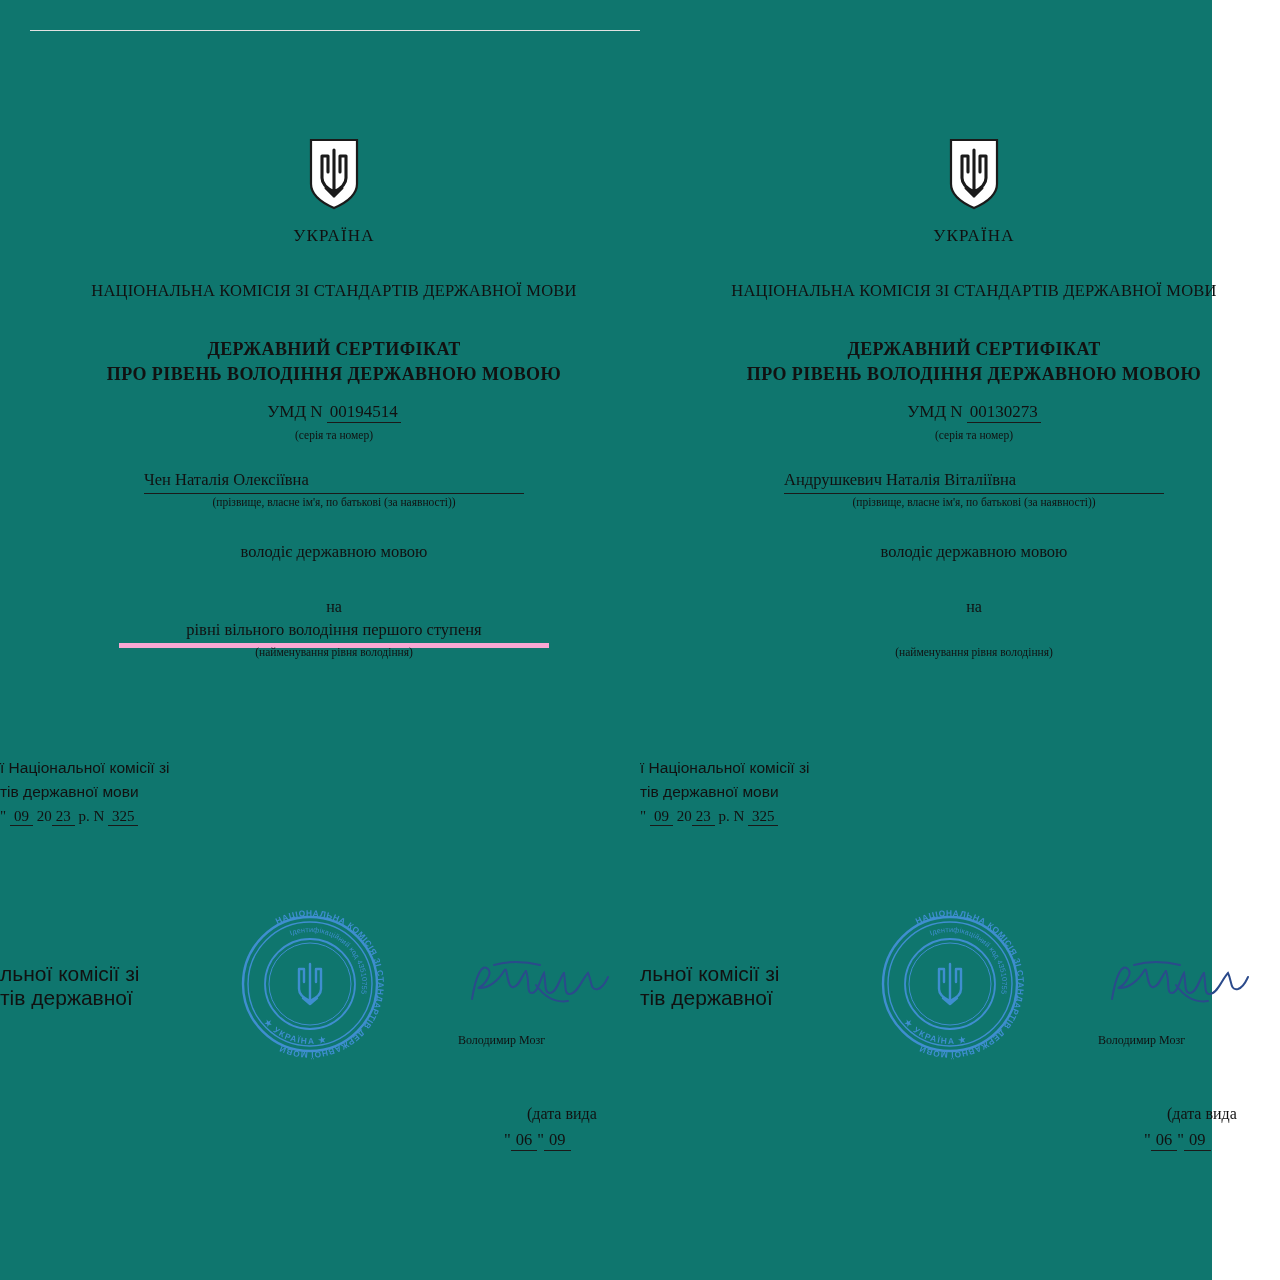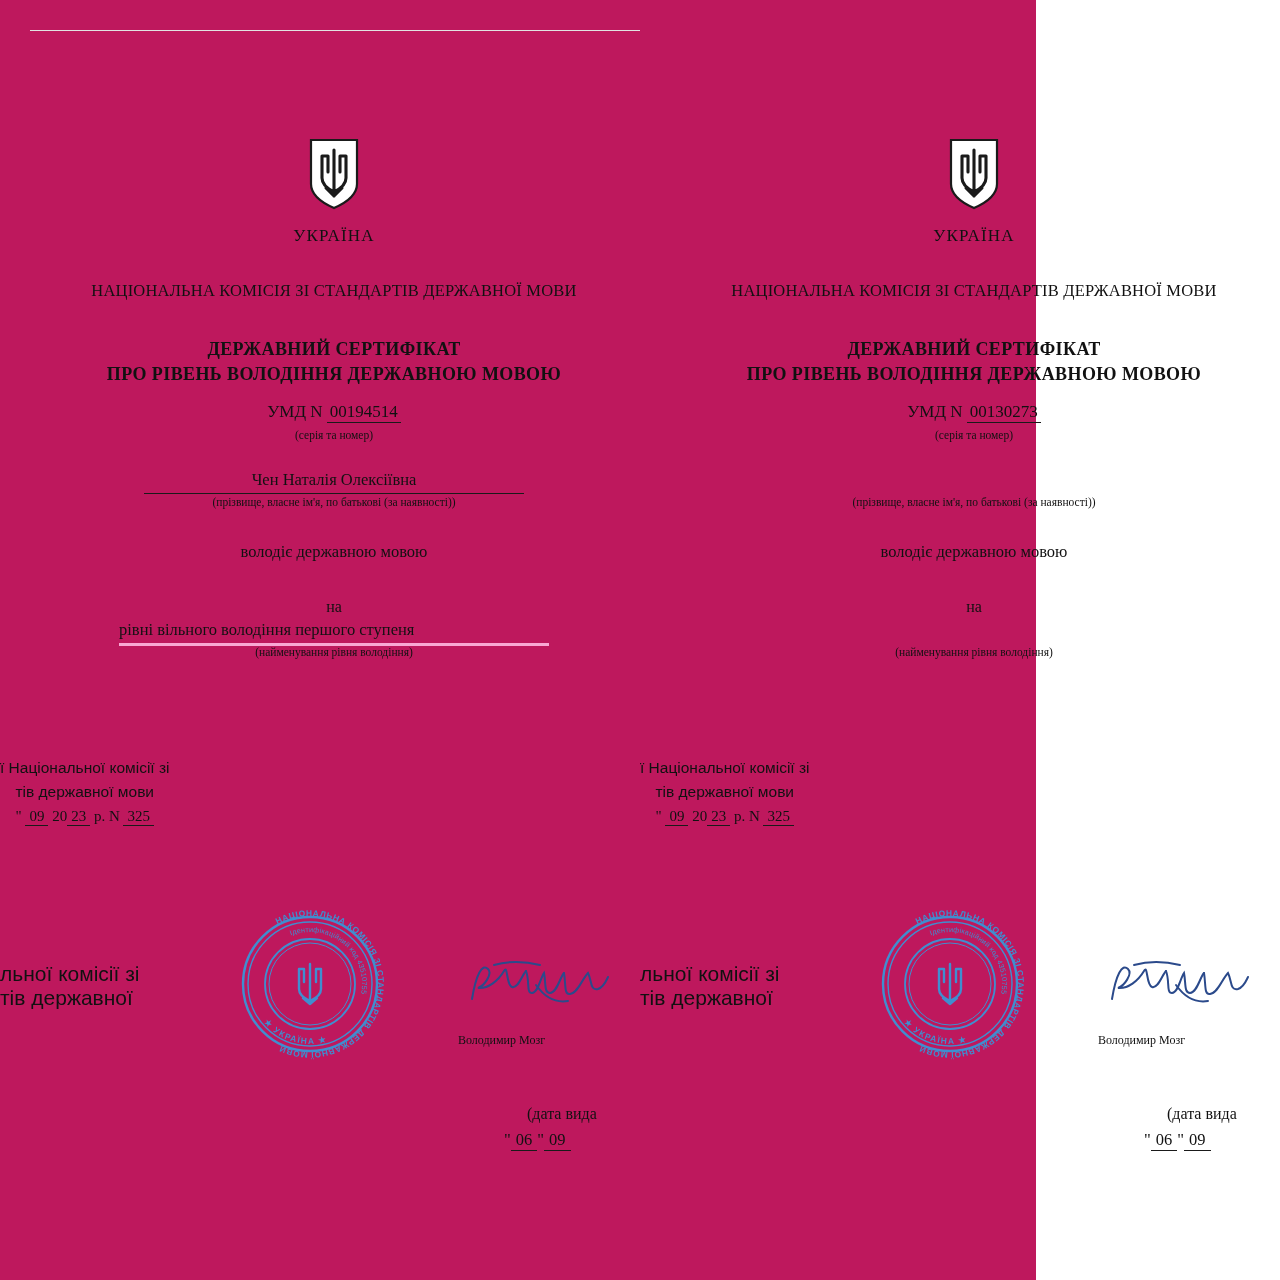--- a/index.html
+++ b/index.html
@@ -9,23 +9,23 @@
     width: 1280px;
     height: 1280px;
     overflow: hidden;
   }
   body {
     font-family: "Liberation Serif", serif;
     color: #111111;
   }
   .page {
     position: relative;
-    width: 1036px;
+    width: 1212px;
     height: 1280px;
-    background: #be185d;
+    background: #0f766e;
   }
   .top-rule {
     position: absolute;
     top: 30px;
     left: 30px;
     width: 610px;
     height: 1px;
     background: #e2e2e2;
   }
   .cert {
@@ -107,21 +107,21 @@
     width: 100%;
     text-align: center;
     font-size: 11.5px;
   }
   .name-line {
     position: absolute;
     top: 470px;
     left: 50%;
     transform: translateX(-50%);
     width: 380px;
-    text-align: center;
+    text-align: left;
     font-size: 16.5px;
     border-bottom: 1px solid #1a1a1a;
     padding-bottom: 3px;
   }
   .name-caption {
     position: absolute;
     top: 496px;
     left: 0;
     width: 100%;
     text-align: center;
@@ -142,23 +142,23 @@
     width: 100%;
     text-align: center;
     font-size: 16px;
   }
   .level-line {
     position: absolute;
     top: 620px;
     left: 50%;
     transform: translateX(-50%);
     width: 430px;
-    text-align: left;
+    text-align: center;
     font-size: 16.5px;
-    border-bottom: 3px solid #f9a8d4;
+    border-bottom: 5px solid #f9a8d4;
     padding-bottom: 3px;
   }
   .level-caption {
     position: absolute;
     top: 646px;
     left: 0;
     width: 100%;
     text-align: center;
     font-size: 11.5px;
   }
@@ -166,21 +166,20 @@
   
   .decision {
     position: absolute;
     top: 756px;
     left: 16px;
     font-family: "Liberation Sans", sans-serif;
     font-size: 15.5px;
     line-height: 24px;
     color: #111;
     white-space: nowrap;
-    text-align: center;
   }
   .decision .ln3 { font-family: "Liberation Serif", serif; font-size: 15px; }
   .decision .u { border-bottom: 1px solid #1a1a1a; padding: 0 4px 1px 4px; }
 
   
   .signer {
     position: absolute;
     top: 962px;
     left: 16px;
     font-family: "Liberation Sans", sans-serif;
@@ -360,20 +359,21 @@
         <div>ДЕРЖАВНИЙ СЕРТИФІКАТ</div>
         <div>ПРО РІВЕНЬ ВОЛОДІННЯ ДЕРЖАВНОЮ МОВОЮ</div>
       </div>
 
       <div class="serial-row">
         <span>УМД N</span>
         <span class="num">00130273</span>
       </div>
       <div class="serial-caption">(серія та номер)</div>
 
+      <div class="name-line">Андрушкевич Наталія Віталіївна</div>
       <div class="name-caption">(прізвище, власне ім'я, по батькові (за наявності))</div>
 
       <div class="owns">володіє державною мовою</div>
       <div class="at-word">на</div>
 
       <div class="level-caption">(найменування рівня володіння)</div>
 
       <div class="decision">
         <div>ї Національної комісії зі</div>
         <div>тів державної мови</div>

